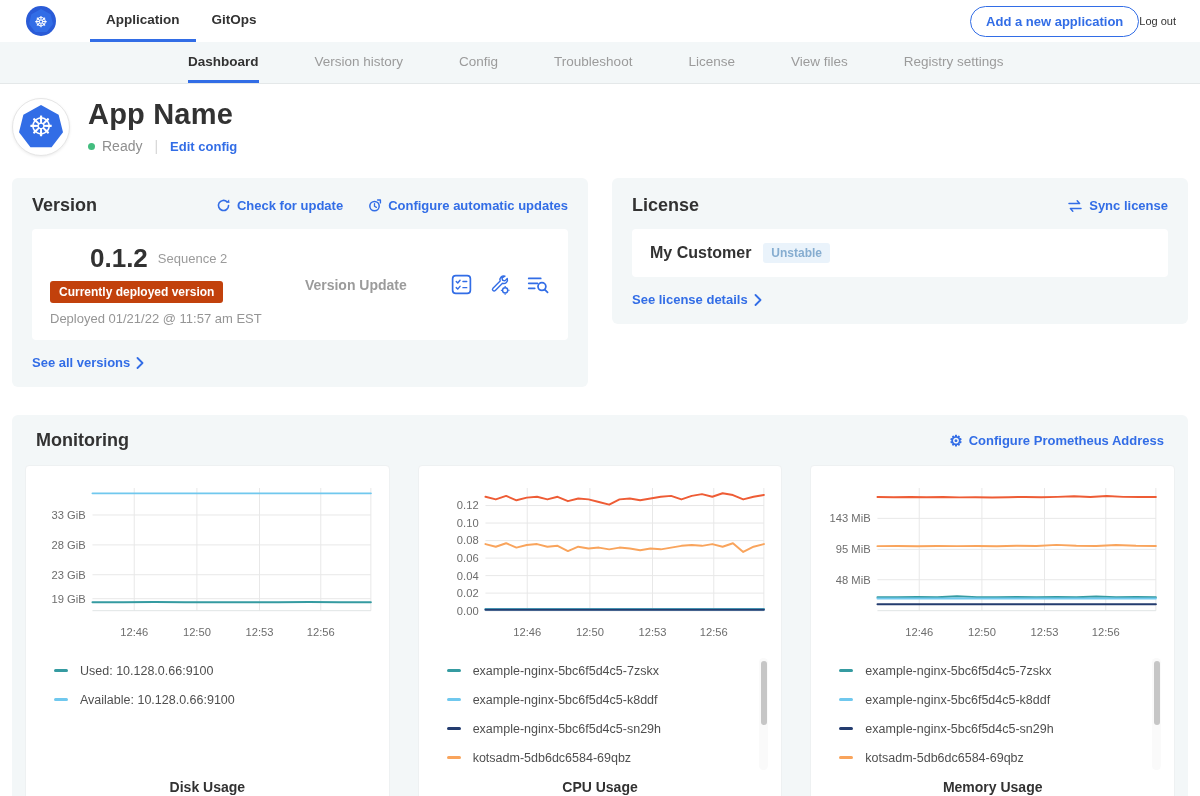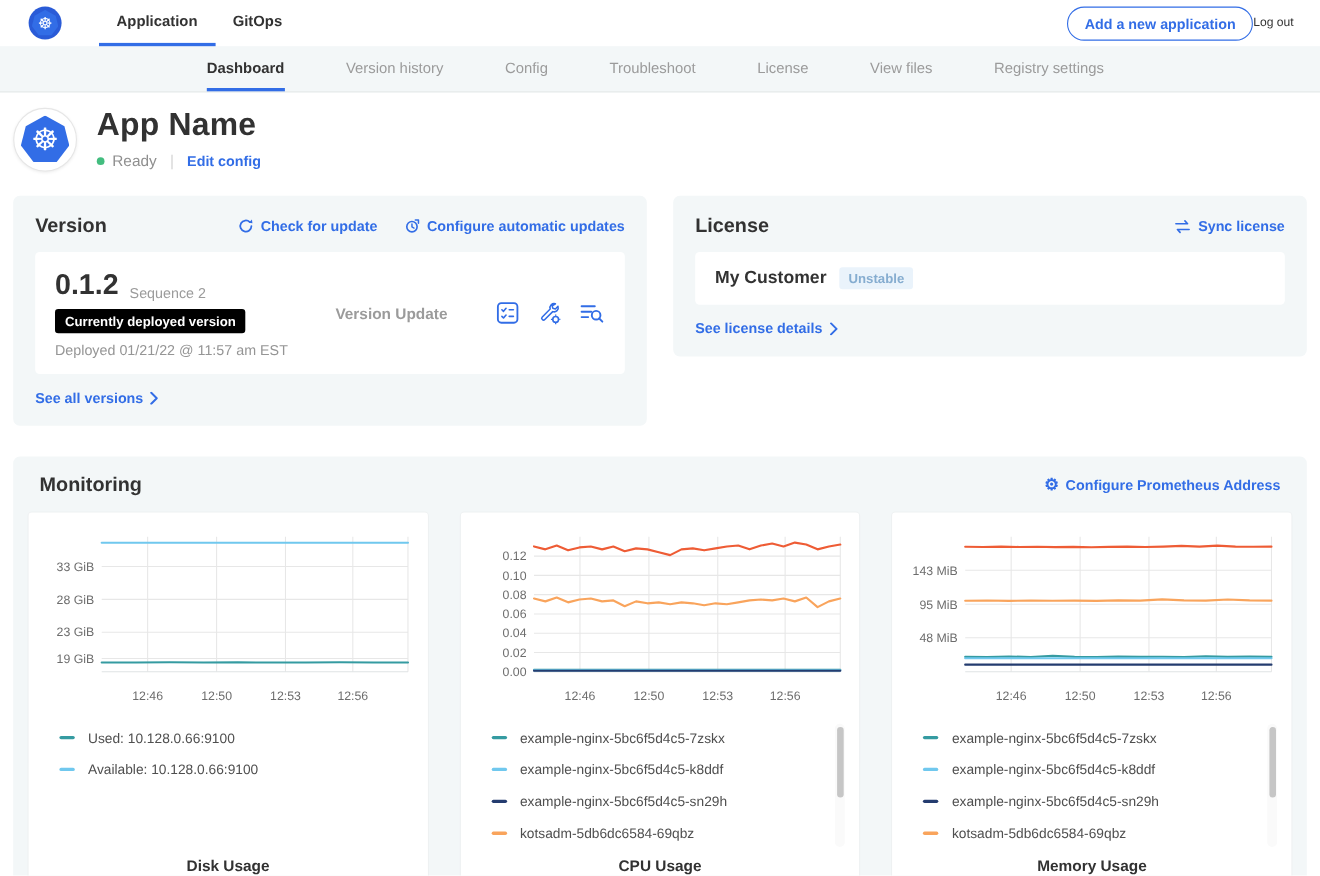--- a/index.html
+++ b/index.html
@@ -46,24 +46,24 @@
   .cards-row { display:flex; gap:24px; padding:0 12px; margin-top:22px; align-items:flex-start; }
   .panel { background:#f3f7f8; border-radius:6px; padding:17px 20px 16px; }
   .panel-version { width:576px; }
   .panel-license { width:576px; }
   .panel-head { display:flex; align-items:center; }
   .panel-title { font-size:18px; font-weight:700; color:#323232; }
   .panel-actions { margin-left:auto; display:flex; align-items:flex-start; gap:24px; }
   .white-card { background:#fff; border-radius:4px; margin-top:13px; padding:14px 18px; }
   .version-flex { display:flex; align-items:center; }
   .ver-left { flex:0 0 auto; }
-  .ver-num-row { display:flex; align-items:flex-end; gap:10px; }
+  .ver-num-row { display:flex; align-items:center; gap:10px;margin-left:40px; }
   .ver-num { font-size:26px; font-weight:700; color:#323232; }
   .ver-seq { font-size:13px; color:#9b9b9b; }
-  .green-badge { display:inline-block; background:#000000; color:#fff; font-size:12px; font-weight:700;
+  .green-badge { display:inline-block; background:#c2410c; color:#fff; font-size:12px; font-weight:700;
     padding:4px 9px; border-radius:3px; margin-top:7px; }
   .deployed-at { font-size:13px; color:#959595; margin-top:8px; }
   .ver-mid { flex:1; text-align:center; font-size:14px; font-weight:700; color:#9b9b9b; }
   .ver-icons { display:flex; gap:15px; align-items:center; }
   .ver-icons svg { cursor:pointer; }
   .see-link { margin-top:13px; }
 
   .cust-row { display:flex; align-items:center; gap:12px; }
   .cust-name { font-size:16px; font-weight:700; color:#323232; }
   .chan-badge { background:#eaf3fb; color:#86add0; font-size:12px; font-weight:700; padding:3px 8px; border-radius:3px; }

